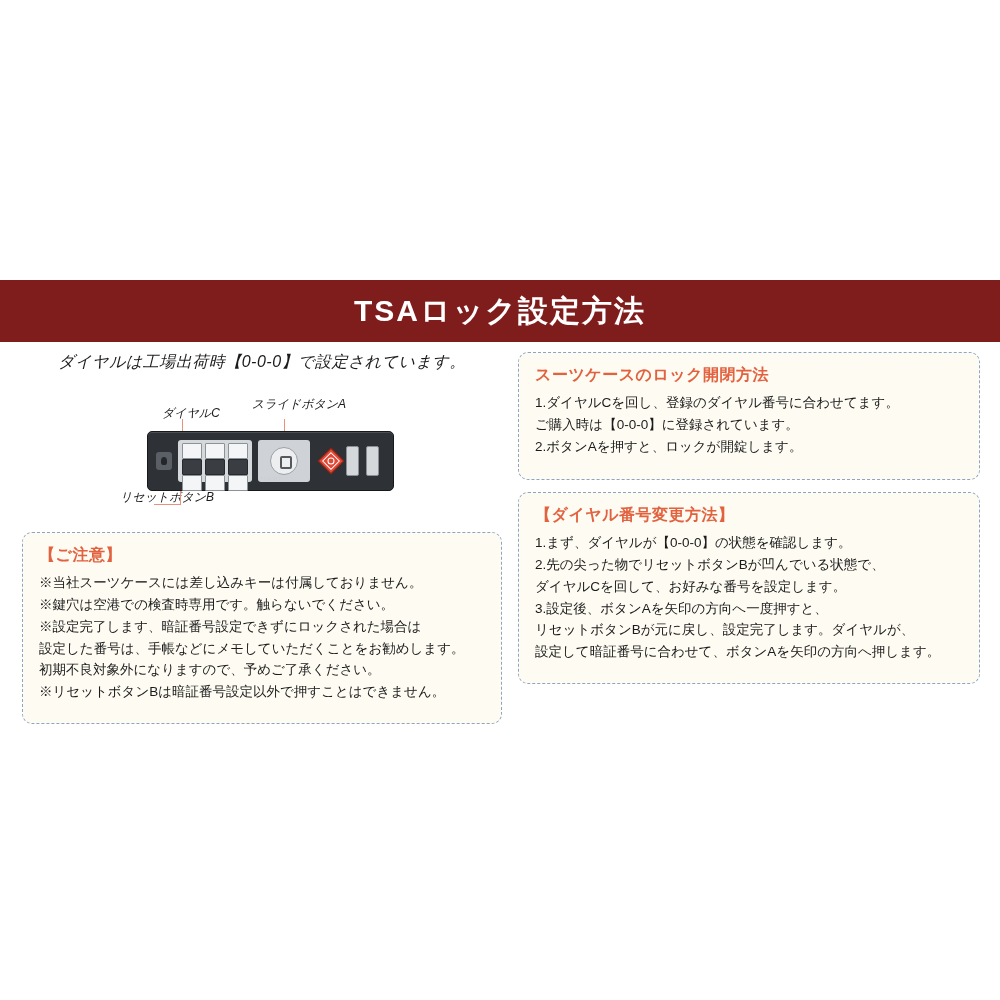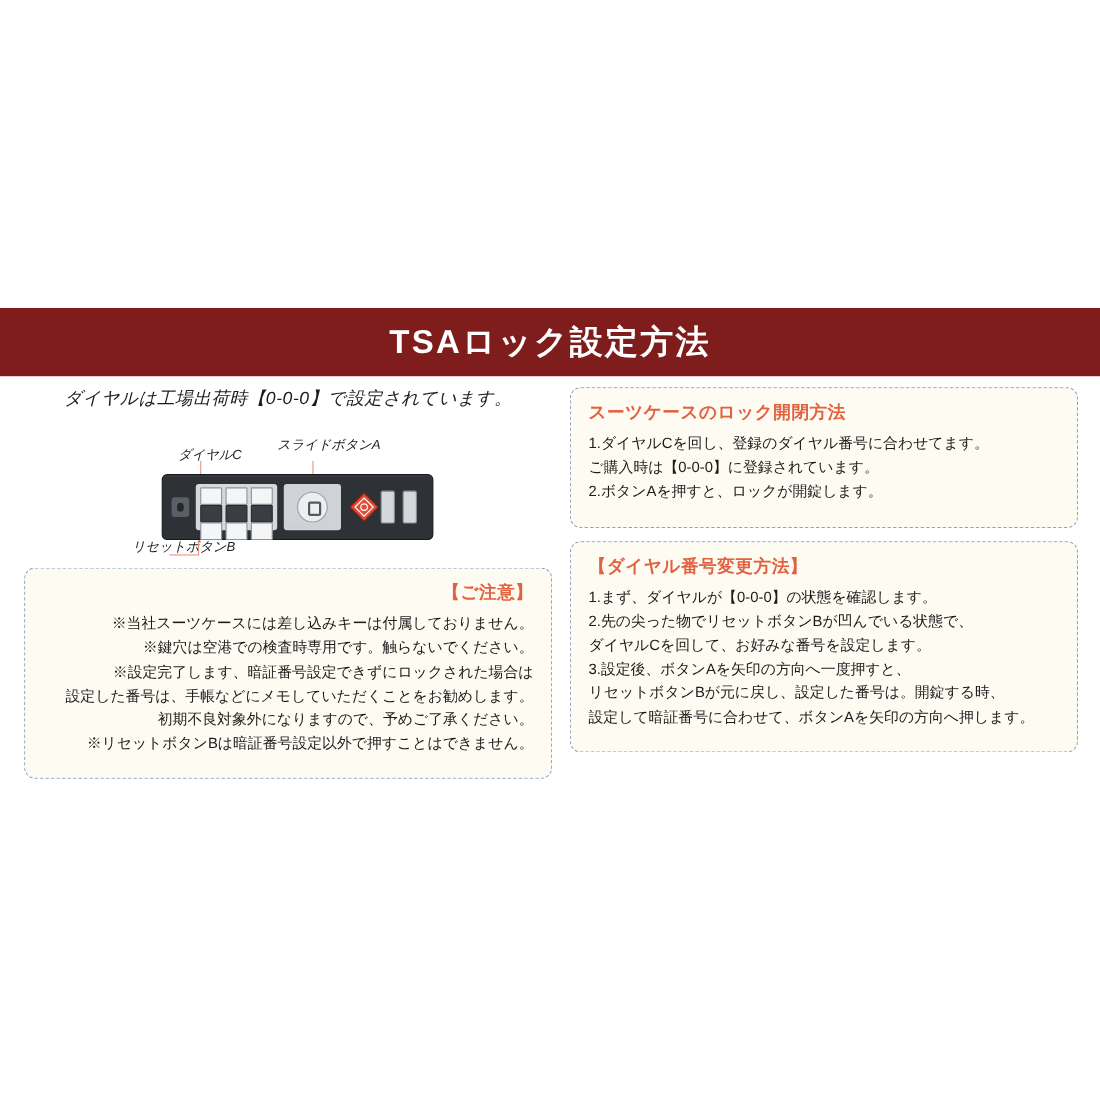--- a/index.html
+++ b/index.html
@@ -202,24 +202,23 @@
   .box {
     position: absolute;
     background: #fdfbf2;
     border: 1px dashed #8aa6c4;
     border-radius: 10px;
     box-sizing: border-box;
     padding: 12px 16px 14px 16px;
   }
   .box-caution {
     left: 22px;
-    top: 236px;
+    top: 252px;
     width: 480px;
     height: 192px;
-    text-align: right;
   }
   .box-open {
     left: 518px;
     top: 72px;
     width: 462px;
     height: 128px;
   }
   .box-change {
     left: 518px;
     top: 212px;
@@ -321,17 +320,17 @@
     <div class="box-line">ご購入時は【0-0-0】に登録されています。</div>
     <div class="box-line">2.ボタンAを押すと、ロックが開錠します。</div>
   </div>
 
   <div class="box box-change">
     <div class="box-heading">【ダイヤル番号変更方法】</div>
     <div class="box-line">1.まず、ダイヤルが【0-0-0】の状態を確認します。</div>
     <div class="box-line">2.先の尖った物でリセットボタンBが凹んでいる状態で、</div>
     <div class="box-line">ダイヤルCを回して、お好みな番号を設定します。</div>
     <div class="box-line">3.設定後、ボタンAを矢印の方向へ一度押すと、</div>
-    <div class="box-line">リセットボタンBが元に戻し、設定した番号は。開錠する時、</div>
+    <div class="box-line">リセットボタンBが元に戻し、設定完了します。ダイヤルが、</div>
     <div class="box-line">設定して暗証番号に合わせて、ボタンAを矢印の方向へ押します。</div>
   </div>
 
 </div>
 
 </body></html>

